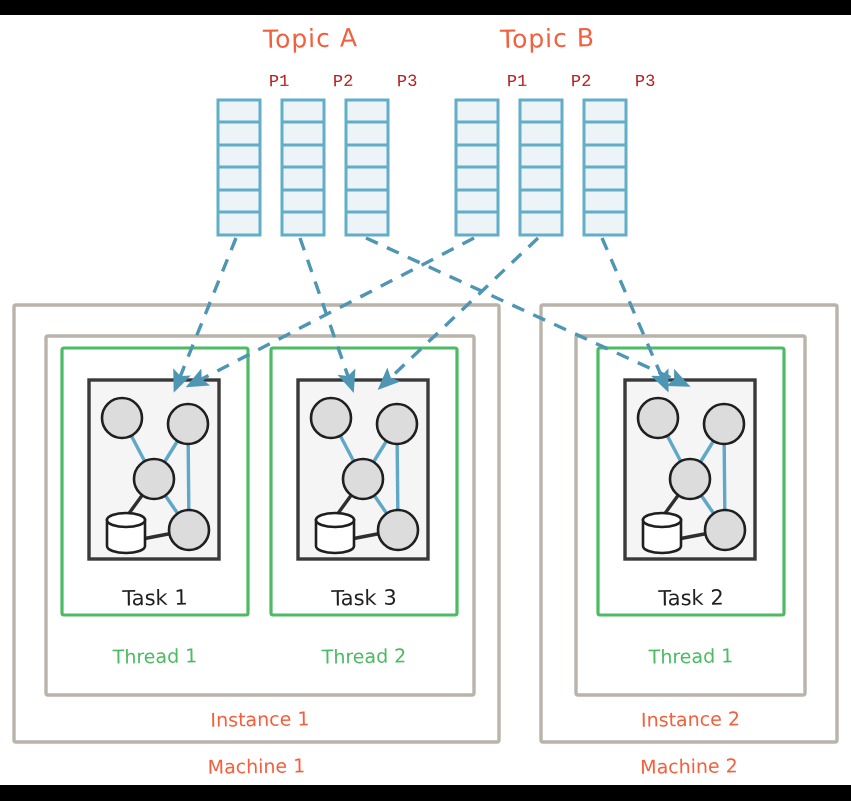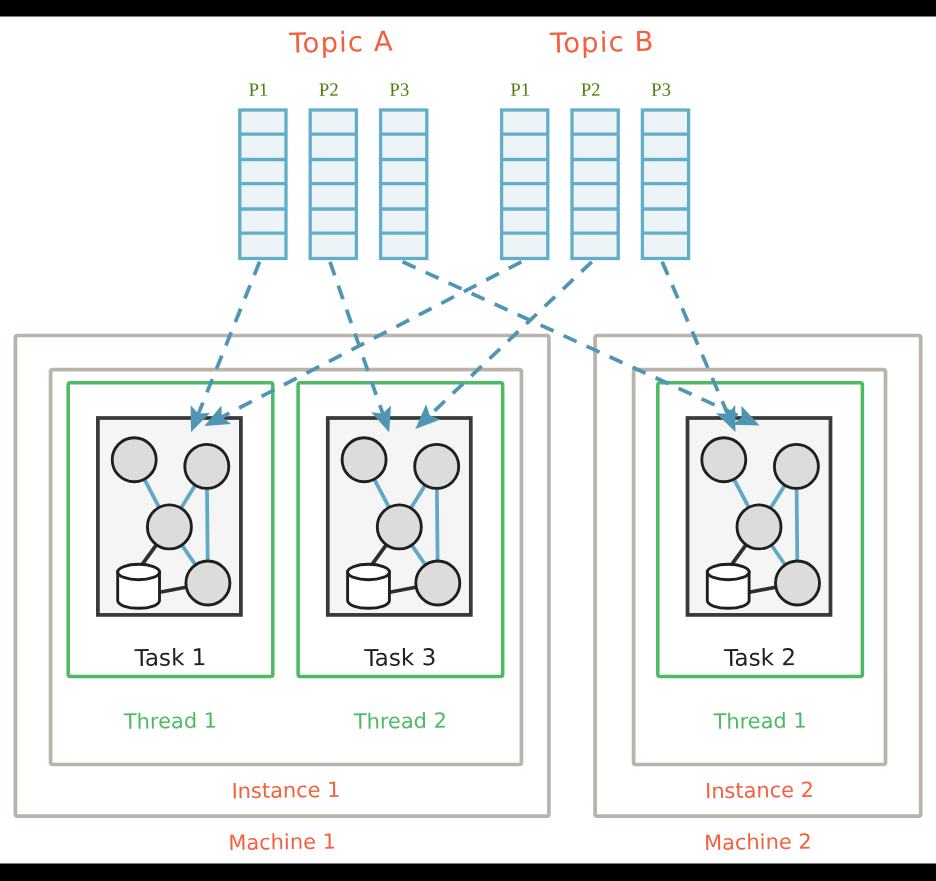--- a/index.html
+++ b/index.html
@@ -40,25 +40,26 @@
     position: absolute;
     font-family: "DejaVu Sans", sans-serif;
     font-size: 25px;
     color: #f4603e;
     letter-spacing: 1px;
     white-space: nowrap;
     transform: rotate(-1.2deg);
   }
   .partition-label {
     position: absolute;
-    font-family: Liberation Serif, serif;
+    font-family: Liberation Mono, monospace;
     font-size: 17px;
-    color: #4d7c0f;
+    color: #b91c1c;
     white-space: nowrap;
     transform: rotate(-1deg);
+    margin-left: 43px;
   }
   .machine-label, .instance-label {
     position: absolute;
     font-family: "DejaVu Sans", sans-serif;
     font-size: 19px;
     color: #f4603e;
     white-space: nowrap;
     text-align: center;
     transform: rotate(-0.8deg);
   }

